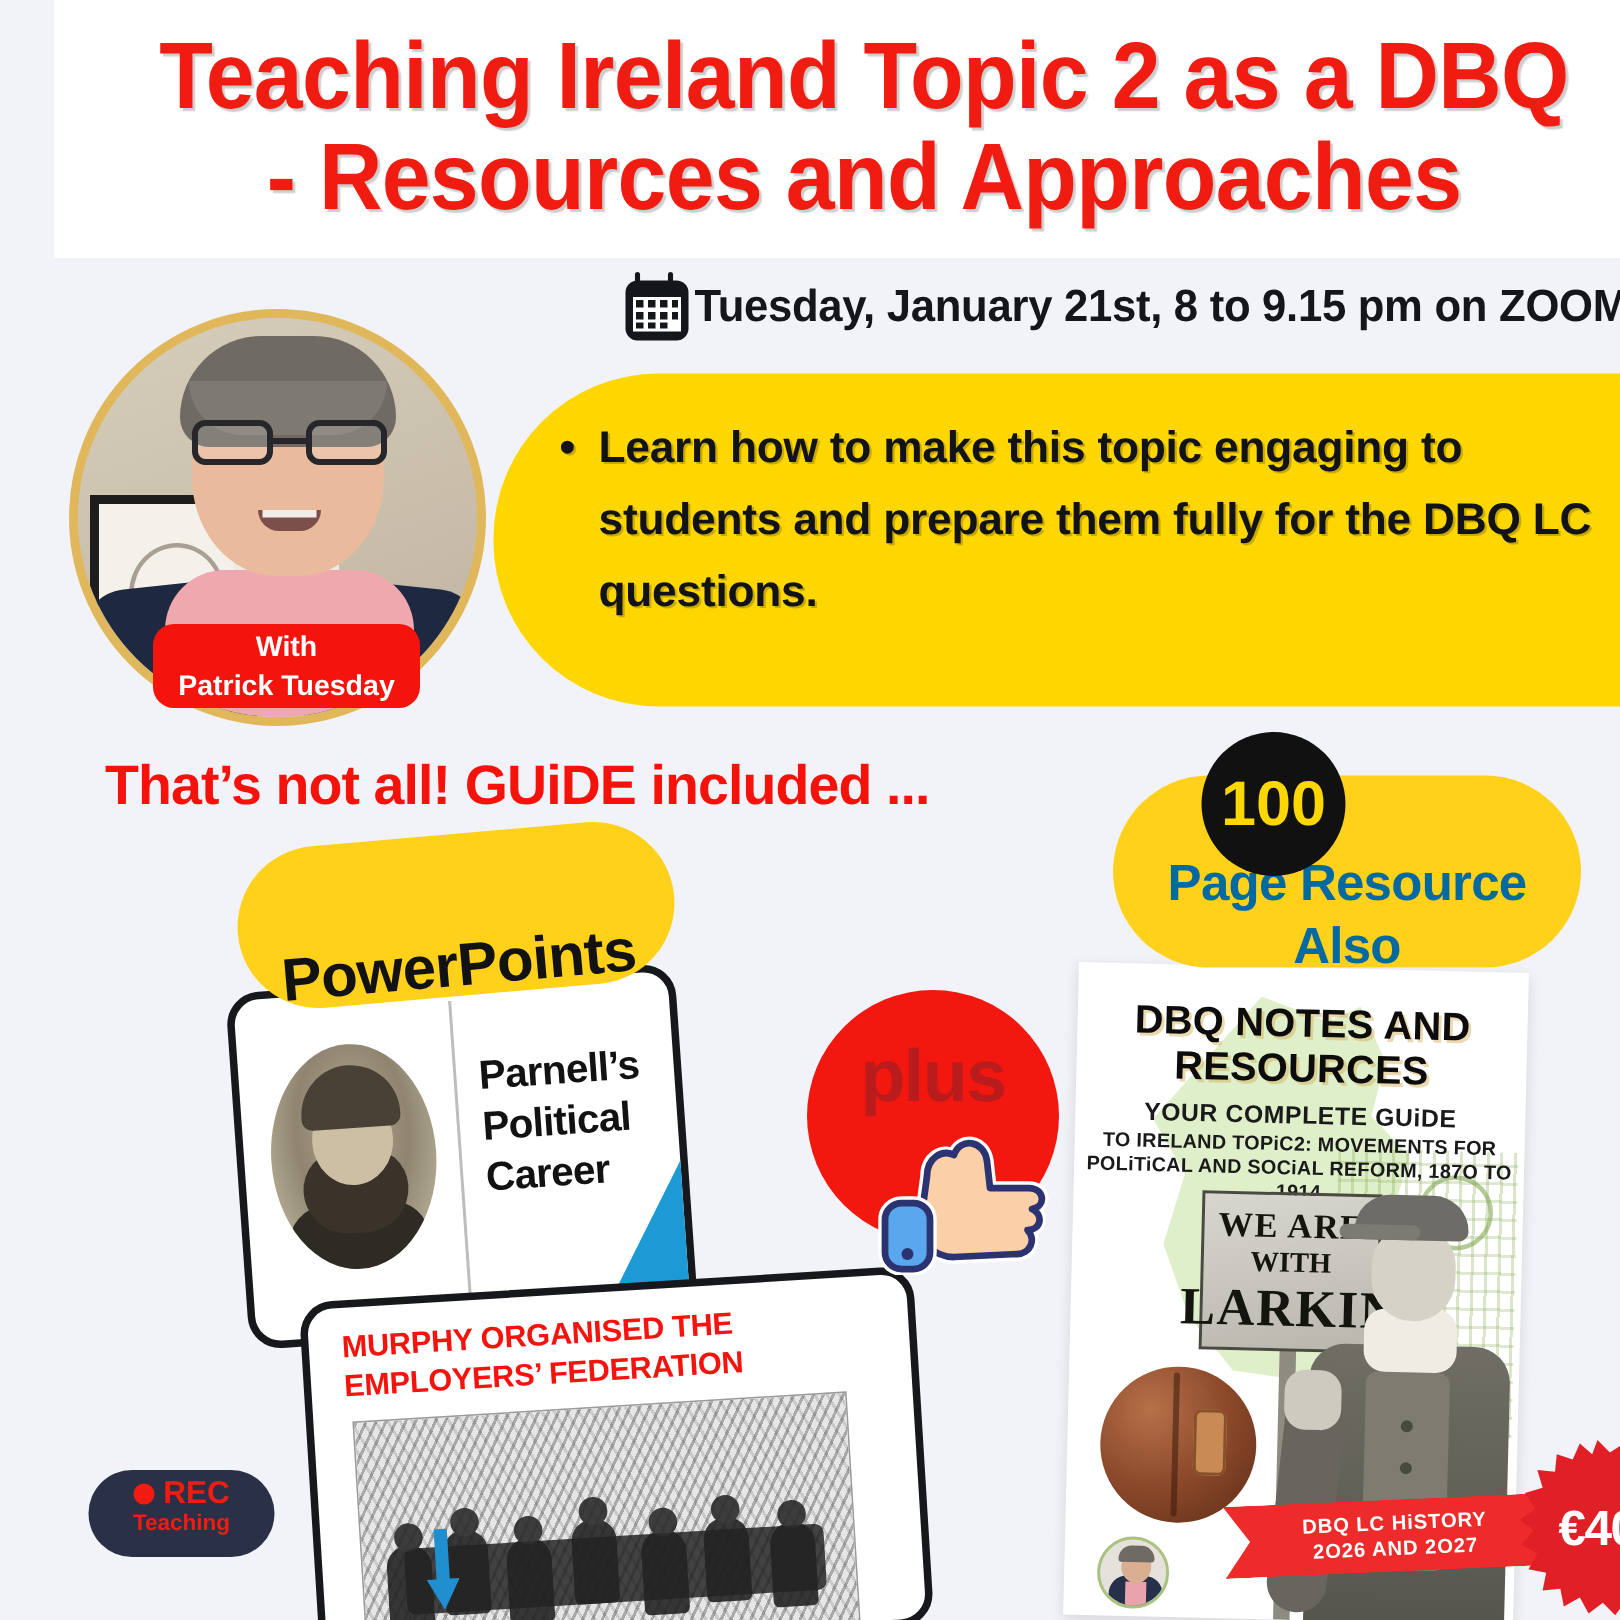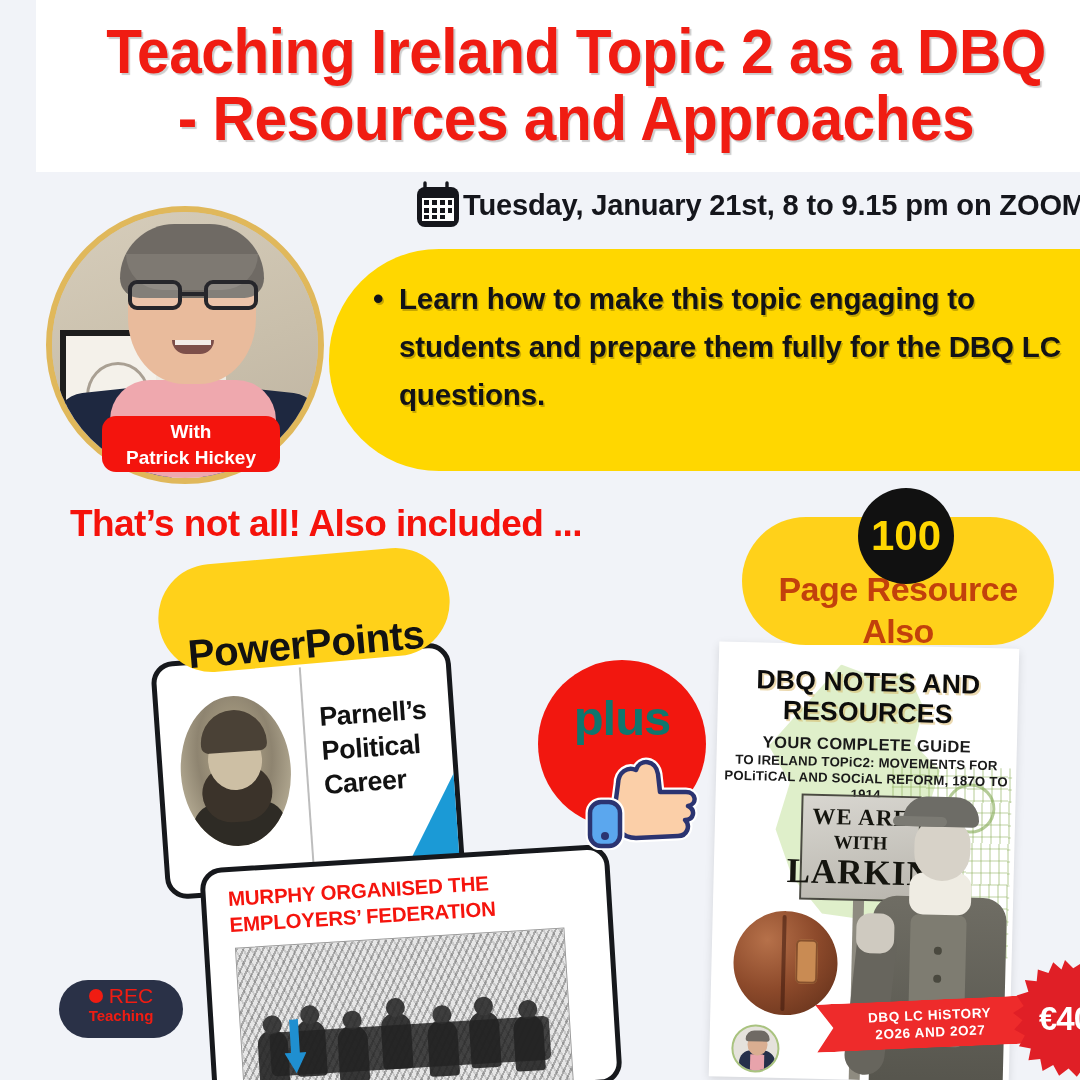--- a/index.html
+++ b/index.html
@@ -260,39 +260,39 @@
 
   
   .plus-circle {
     position:absolute; left:502px; top:660px; width:168px; height:168px;
     border-radius:50%; background:#f2170f;
     z-index:6;
   }
   .plus-text {
     position:absolute; left:502px; top:690px; width:168px;
     text-align:center;
-    color:#0f766e; font-weight:bold; font-size:49px; letter-spacing:-1px;
+    color:#b91c1c; font-weight:bold; font-size:49px; letter-spacing:-1px;
     z-index:7;
   }
   .hand-icon { position:absolute; left:548px; top:748px; width:118px; height:102px; z-index:8; }
 
   
   .rg-badge {
     position:absolute; left:706px; top:517px; width:312px; height:128px;
     background:#ffd11a; border-radius:64px;
     z-index:5;
   }
   .rg-label {
     position:absolute; left:700px; top:568px; width:324px;
     text-align:center;
-    font-weight:bold; font-size:34px; line-height:42px; color:#c2410c;
+    font-weight:bold; font-size:34px; line-height:42px; color:#0369a1;
     letter-spacing:-0.5px;
     z-index:7;
   }
-  .num-100 { left:822px; top:488px; width:96px; height:96px; font-size:42px;text-align:center; }
+  .num-100 { left:765px; top:488px; width:96px; height:96px; font-size:42px;text-align:center; }
 
   
   .book {
     position:absolute; left:678px; top:645px; width:300px; height:435px;
     background:#ffffff;
     transform:rotate(1.4deg);
     overflow:hidden;
     box-shadow:0 3px 10px rgba(0,0,0,0.12);
     z-index:2;
   }
@@ -426,21 +426,21 @@
   
   .rec-badge {
     position:absolute; left:23px; top:980px; width:124px; height:58px;
     background:#2a3147; border-radius:29px;
     z-index:9;
     text-align:center;
     padding-top:6px;
   }
   .rec-top { display:flex; align-items:center; justify-content:center; gap:6px; }
   .rec-dot { width:14px; height:14px; background:#f01c12; border-radius:50%; }
-  .rec-word { color:#f01c12; font-weight:normal; font-size:21px; line-height:20px; }
+  .rec-word { color:#f01c12; font-weight:bold; font-size:21px; line-height:20px; }
   .rec-sub { color:#f01c12; font-weight:bold; font-size:15px; line-height:19px; }
 </style>
 </head>
 <body>
 
 <div class="stage">
 
   <div class="top-band"></div>
   <div class="headline">
     <div>Teaching Ireland Topic 2 as a DBQ</div>
@@ -486,24 +486,24 @@
     <div class="head"></div>
     <div class="hair"></div>
     <div class="glasses">
         <i></i>
         <i></i>
       </div>
     <div class="mouth"></div>
   </div>
   <div class="name-badge">
     <div>With</div>
-    <div>Patrick Hickey</div>
-  </div>
-
-  <div class="also-line">That’s not all! Also included ...</div>
+    <div>Patrick Tuesday</div>
+  </div>
+
+  <div class="also-line">That’s not all! GUiDE included ...</div>
 
   <div class="pp-badge"></div>
   <div class="pp-label">PowerPoints</div>
 
   <div class="card card-parnell">
     <div class="divider"></div>
     <div class="portrait">
       <div class="p-body"></div>
         <div class="p-beard"></div>
       <div class="p-face"></div>

